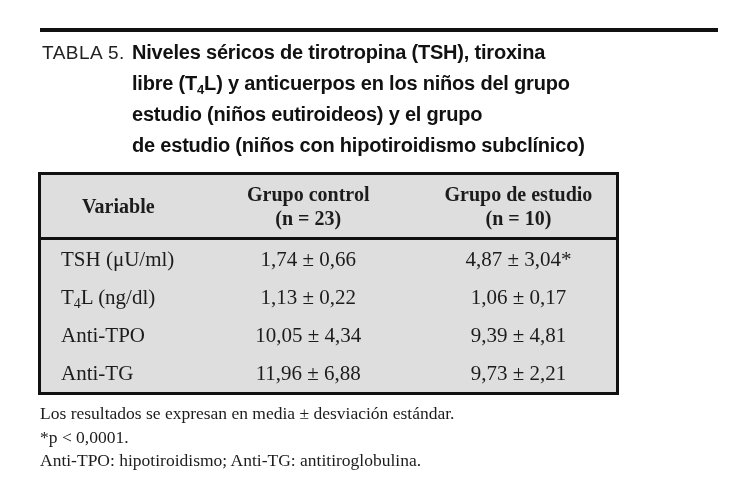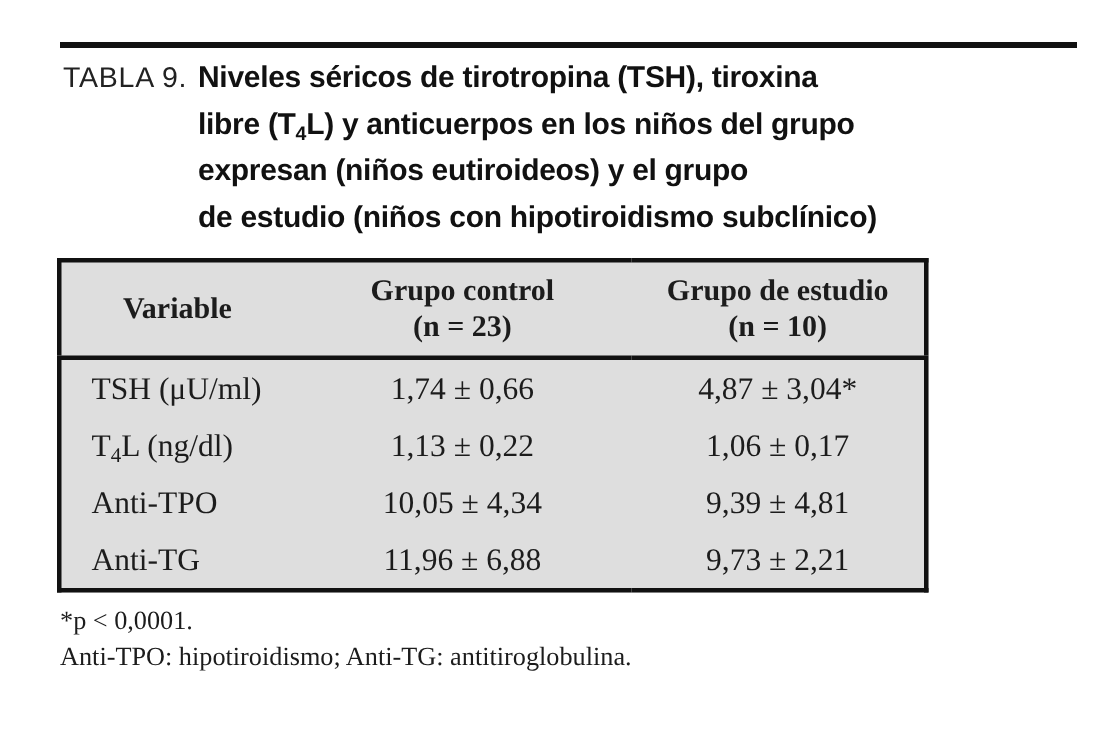--- a/index.html
+++ b/index.html
@@ -121,25 +121,25 @@
   }
 </style>
 </head>
 <body>
 
 <div class="page">
 
   <div class="top-rule"></div>
 
   <div class="caption">
-    <span class="caption-label">TABLA 9.</span>
+    <span class="caption-label">TABLA 5.</span>
     <div class="caption-title">
       <span class="tline">Niveles séricos de tirotropina (TSH), tiroxina</span>
       <span class="tline"><span>libre (T</span><sub class="sub-title">4</sub><span>L) y anticuerpos en los niños del grupo</span></span>
-      <span class="tline">expresan (niños eutiroideos) y el grupo</span>
+      <span class="tline">estudio (niños eutiroideos) y el grupo</span>
       <span class="tline">de estudio (niños con hipotiroidismo subclínico)</span>
     </div>
   </div>
 
   <table class="data-table">
     <colgroup>
       <col class="c1">
         <col class="c2">
         <col class="c3">
     </colgroup>
@@ -176,17 +176,18 @@
       </tr>
       <tr>
         <td class="var-cell"><span>Anti-TG</span><sub class="sub-cell"></sub><span></span></td>
         <td>11,96 ± 6,88</td>
         <td>9,73 ± 2,21</td>
       </tr>
     </tbody>
   </table>
 
   <div class="footnotes">
+    <span class="fline">Los resultados se expresan en media ± desviación estándar.</span>
     <span class="fline">*p &lt; 0,0001.</span>
     <span class="fline">Anti-TPO: hipotiroidismo; Anti-TG: antitiroglobulina.</span>
   </div>
 
 </div>
 
 </body></html>

